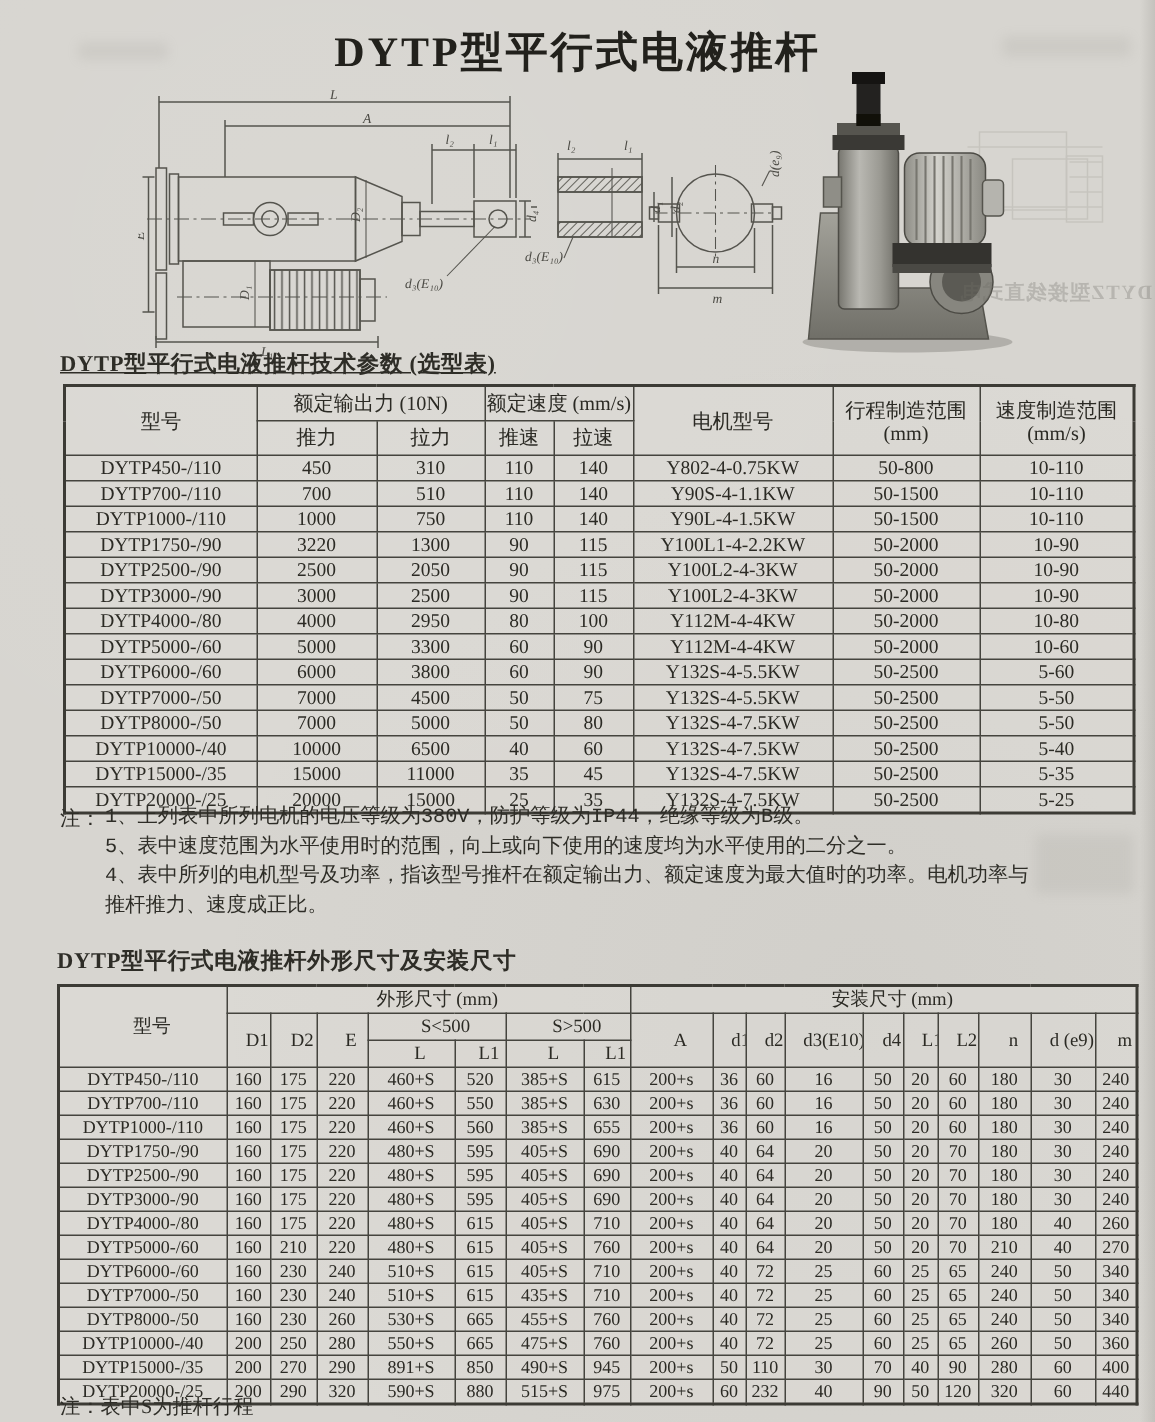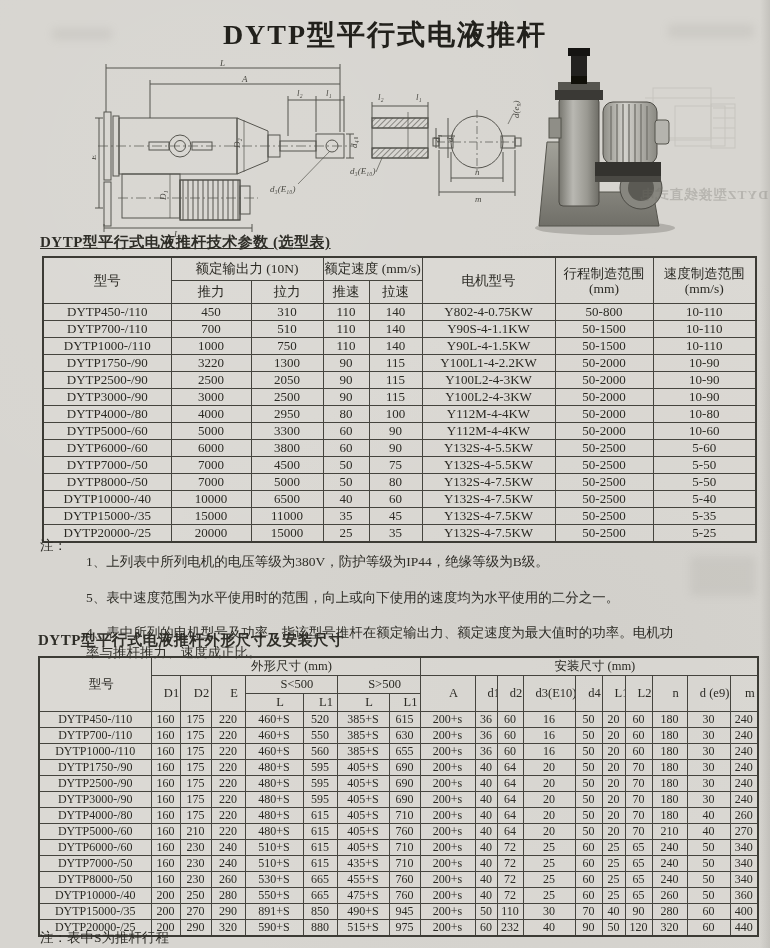--- a/index.html
+++ b/index.html
@@ -39,21 +39,21 @@
   .t1 td{font-size:13px; height:16px; line-height:16px;}
   .t2 th{font-size:12.5px; height:17px;padding-left:12px;}
   .t2 td{font-size:12px; height:15px; line-height:15px;}
   .two-line{line-height:15px;font-family:Liberation Serif, serif;}
   .notes{
     position:absolute; left:40px; top:536px; width:655px;
     font-size:13.5px; line-height:19.5px; color:#2e2d27;
   }
   .notes-row{display:flex;}
   .notes-label{flex:0 0 30px;}
-  .note-item{margin:16px;}
+  .note-item{margin:0;font-family:Liberation Mono, monospace;}
   .footer-note{
     position:absolute; left:40px; top:929px; font-size:13.5px; color:#2e2d27;
   }
   .ghost-line{
     position:absolute; left:596px; top:186px; width:172px;
     transform:scaleX(-1); opacity:.30; color:#6f6e67;
     font-size:13.5px; font-weight:700; letter-spacing:1px;
   }
   .smudge{position:absolute; background:#8f8d86; filter:blur(4px); opacity:.14; border-radius:3px;}
   .sm1{left:668px; top:24px; width:86px; height:14px;}

